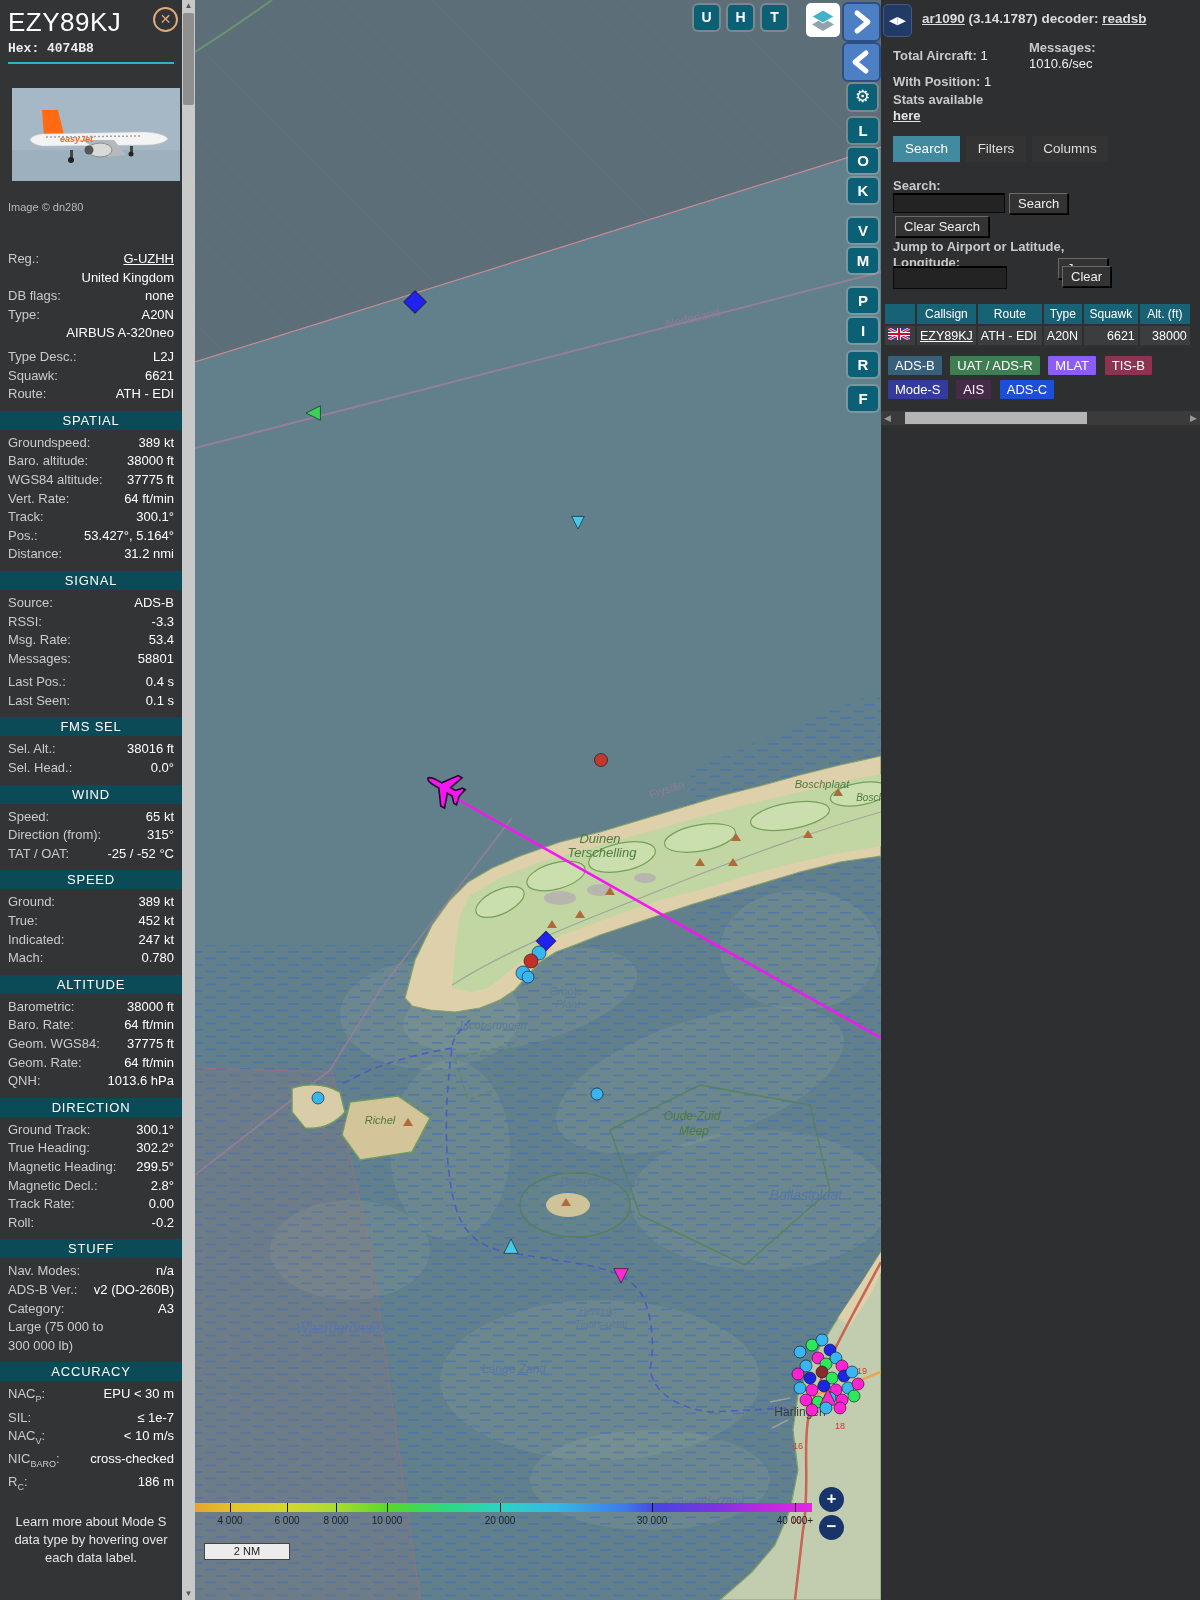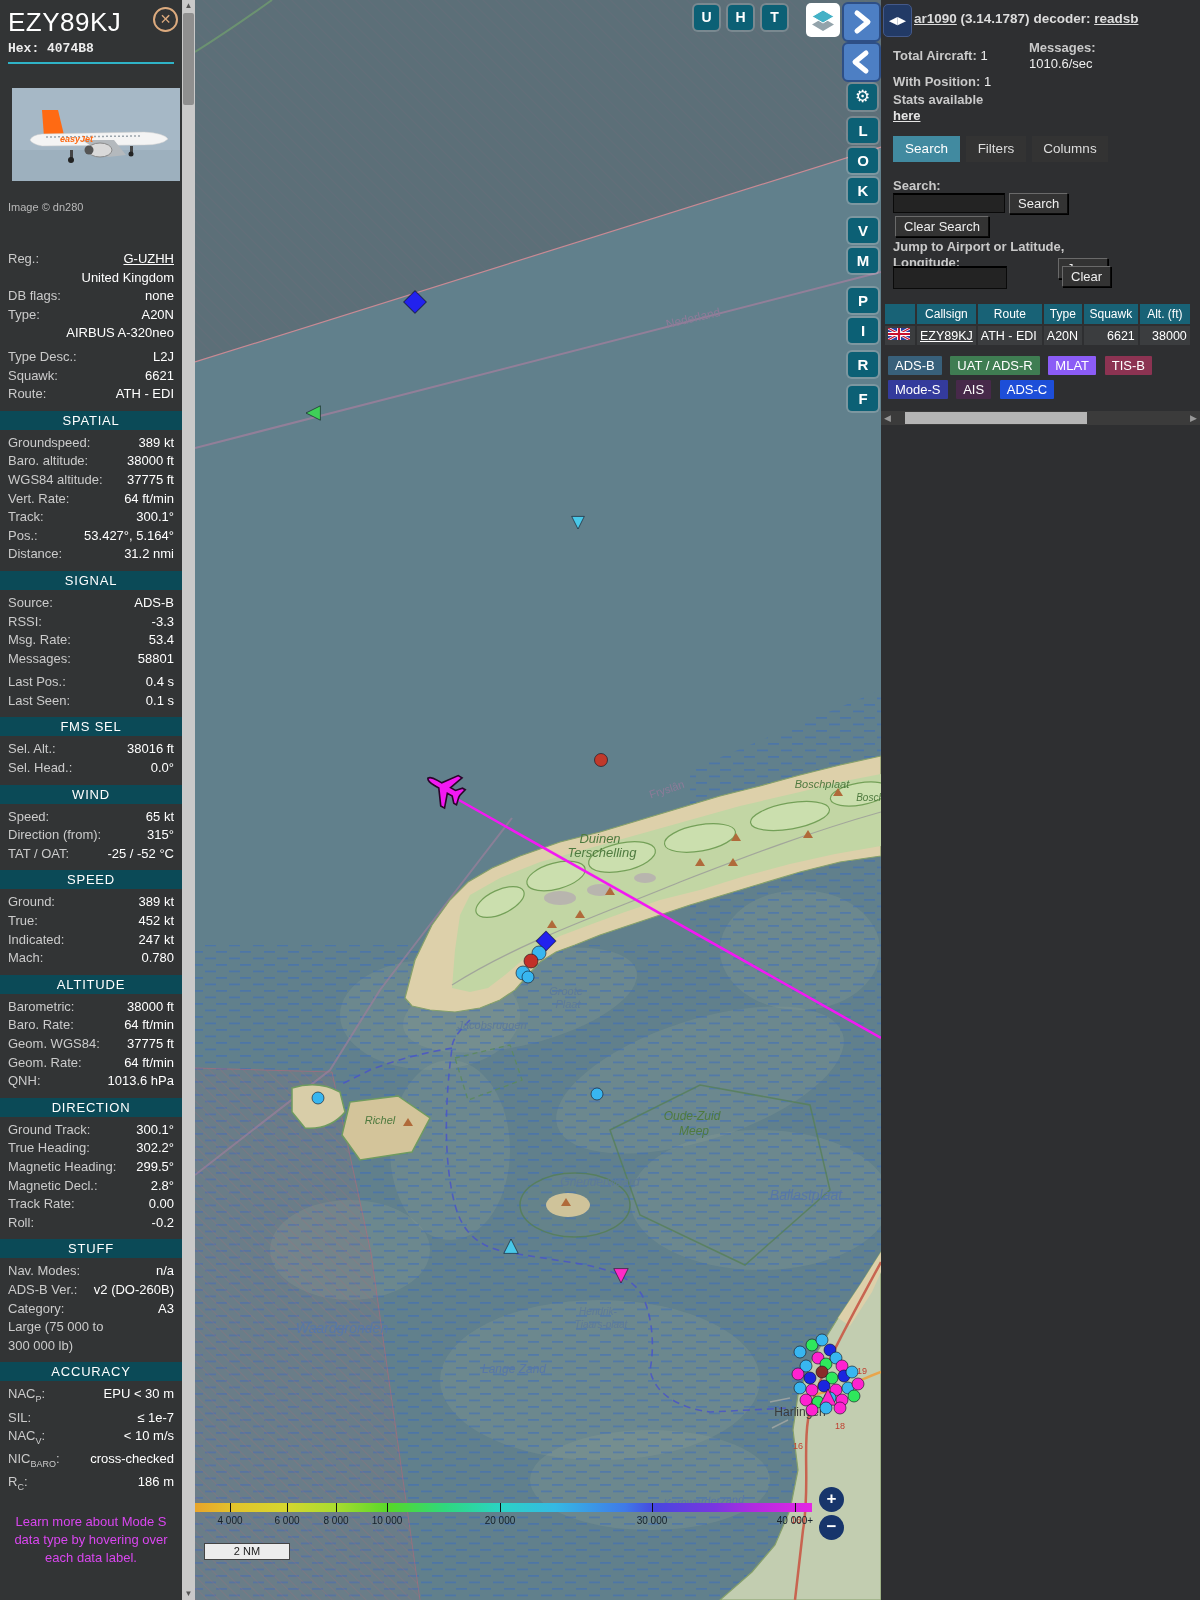--- a/index.html
+++ b/index.html
@@ -19,21 +19,21 @@
   #info-rows{margin-top:17px;}
   .row{display:flex;justify-content:space-between;padding:0 8px;font-size:13px;line-height:18.6px;}
   .row .lbl{color:#cbcbcb;white-space:nowrap;}
   .row .val{color:#fff;text-align:right;flex:1;white-space:nowrap;}
   .row.full .lbl{color:#cbcbcb;}
   .row .val.link,{}
   .link{text-decoration:underline;cursor:pointer;}
   .row.gap{margin-top:5px;}
   .sec-h{background:#0b4a57;color:#fff;text-align:center;font-size:13px;line-height:19px;margin:7px 0 4px;letter-spacing:.8px;}
   sub{font-size:9px;}
-  .sb-footer{margin-top:16px;padding:0 4px;text-align:center;color:#d946ef;font-size:13px;line-height:18px;}
+  .sb-footer{margin-top:16px;padding:0 4px;text-align:center;color:#e5e5e5;font-size:13px;line-height:18px;}
   
   .v-scroll{position:absolute;left:182px;top:0;width:13px;height:1600px;background:#c9c9c9;}
   .v-arrow{position:absolute;left:0;width:13px;height:12px;color:#555;font-size:8px;text-align:center;line-height:12px;background:#c9c9c9;}
   .v-thumb{position:absolute;left:1px;top:13px;width:11px;height:92px;background:#8f8f8f;border-radius:2px;}
   
   .map{position:absolute;left:195px;top:0;width:686px;height:1600px;background:#61808c;overflow:hidden;}
   .map svg.base{position:absolute;left:0;top:0;}
   .sq-btn{position:absolute;width:25px;height:25px;background:#0c6075;border-radius:4px;color:#fff;font-weight:bold;
           font-size:14px;text-align:center;line-height:25px;cursor:pointer;box-shadow:0 0 0 2px rgba(255,255,255,.18);}
   .letter-btn{position:absolute;left:653px;width:30px;height:25px;background:#0c6075;border-radius:4px;color:#fff;
@@ -57,21 +57,21 @@
   text.ml-water{fill:#5877a8;font-style:italic;}
   text.ml-water-sm{fill:#5e7a99;font-style:italic;}
   text.ml-boundary{fill:#8d7b99;}
   text.ml-town{fill:#3a3a3a;}
   text.ml-road{fill:#c04030;}
   .map text{text-anchor:middle;font-family:"Liberation Sans",sans-serif;}
   
   .panel{position:absolute;left:881px;top:0;width:319px;height:1600px;background:#2e2f31;color:#d8d8d8;font-size:13px;}
   .collapse-btn{position:absolute;left:2px;top:4px;width:27px;height:31px;background:#223a66;border:1px solid #44598a;
             border-radius:5px;color:#fff;font-size:11px;text-align:center;line-height:31px;cursor:pointer;}
-  .p-title{position:absolute;left:33px;top:11px;font-weight:bold;font-size:13.5px;color:#dcdcdc;white-space:nowrap;}
+  .p-title{position:absolute;left:41px;top:11px;font-weight:bold;font-size:13.5px;color:#dcdcdc;white-space:nowrap;}
   .p-title .u{text-decoration:underline;cursor:pointer;}
   .stat-l{position:absolute;left:12px;font-weight:bold;color:#c9c9c9;}
   .stat-v{font-weight:normal;color:#efefef;}
   .here-link{color:#e5e5e5;font-weight:bold;text-decoration:underline;cursor:pointer;}
   .tab{position:absolute;top:136px;height:26px;background:#333;color:#ddd;text-align:center;line-height:26px;cursor:pointer;font-size:13.5px;}
   .tab.active{background:#418aa0;color:#fff;}
   .inp{position:absolute;background:#232323;border:1px solid #0a0a0a;border-top:2px solid #000;height:15px;}
   .btn3d{position:absolute;background:#333;color:#eee;font-size:13px;text-align:center;cursor:pointer;
          border-top:1px solid #6a6a6a;border-left:1px solid #6a6a6a;border-right:1px solid #0b0b0b;border-bottom:1px solid #0b0b0b;
          box-shadow:1px 1px 0 #000;padding:2px 8px;}

